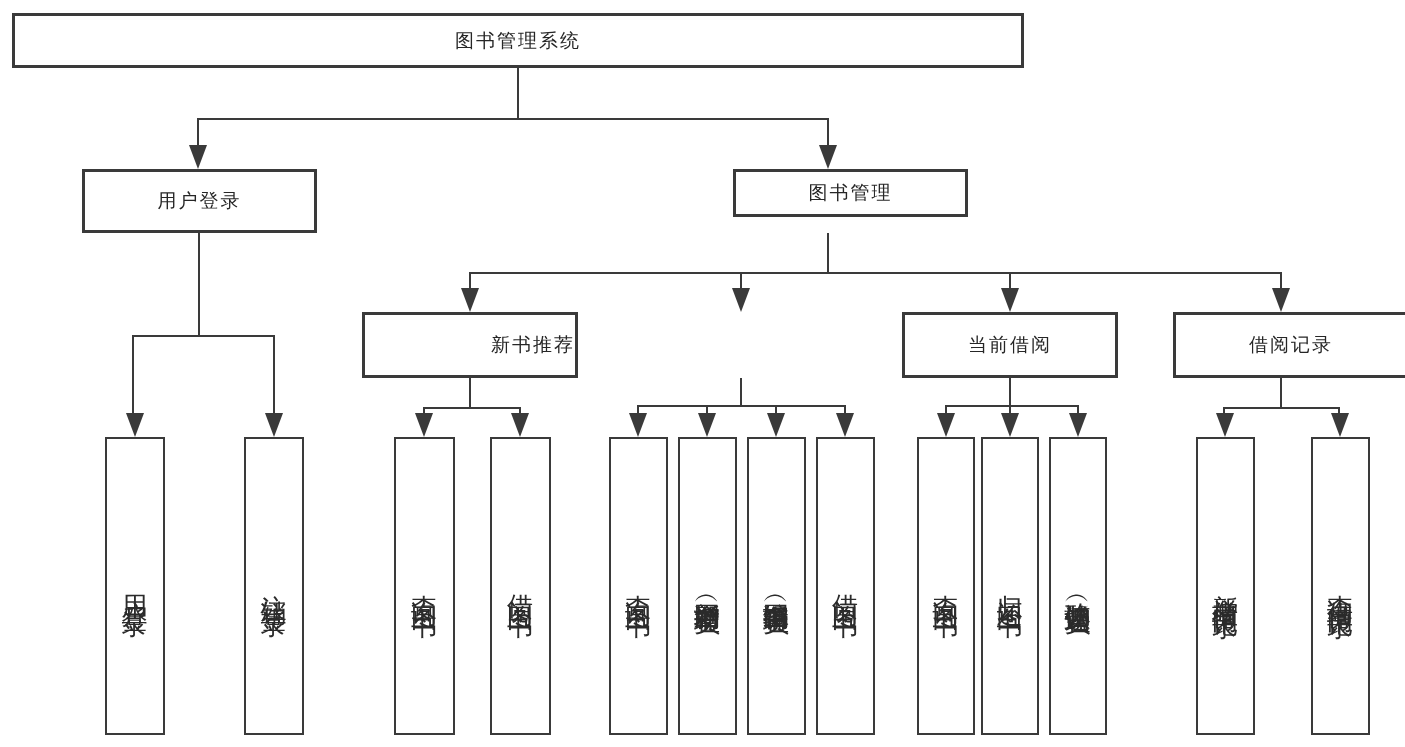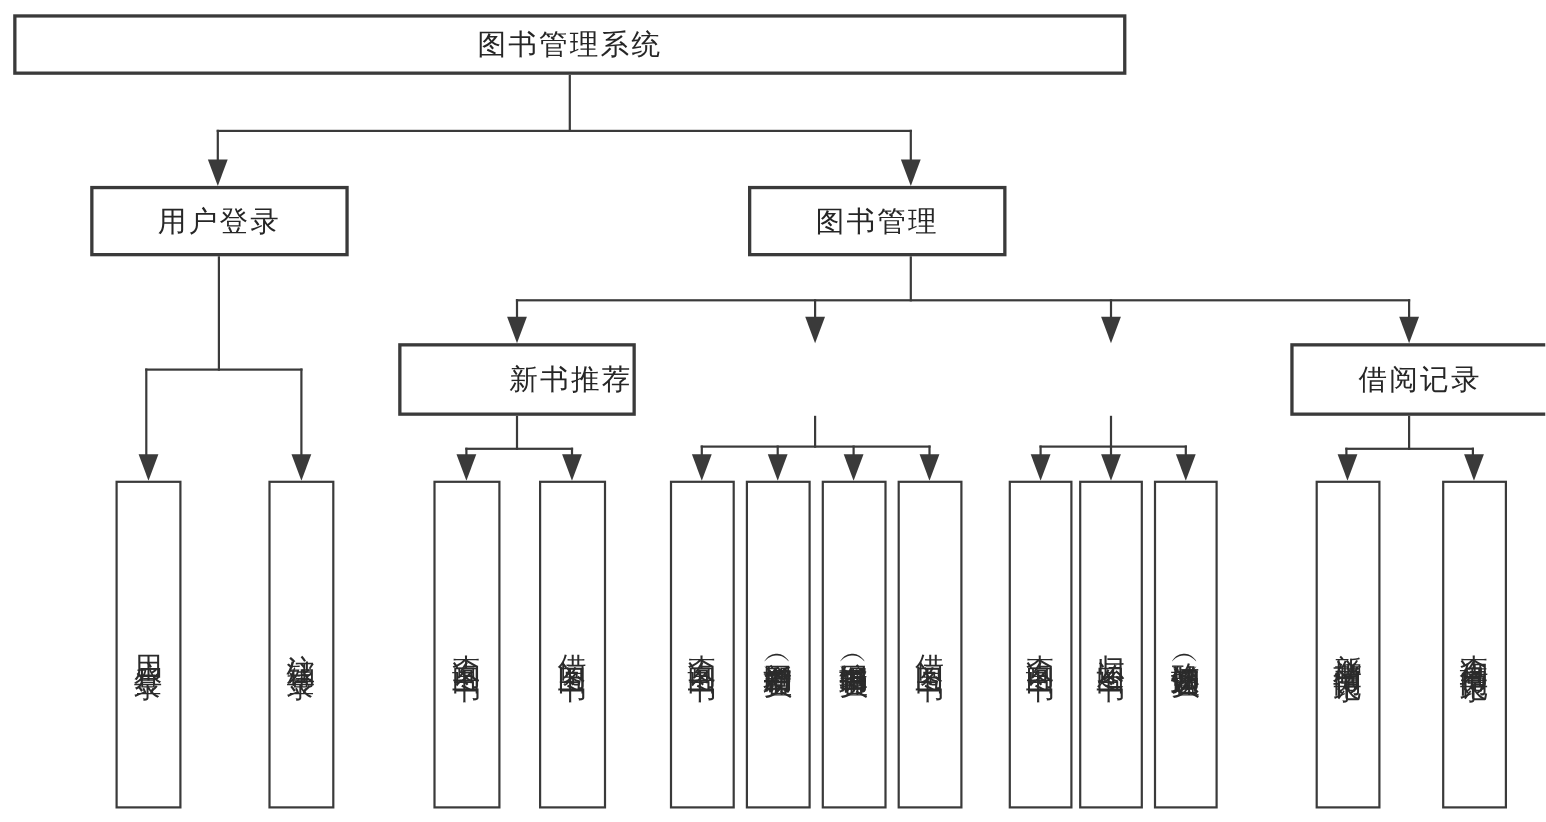--- a/index.html
+++ b/index.html
@@ -14,21 +14,21 @@
   }
   
   .hbox {
     position: absolute;
     box-sizing: border-box;
     border: 3px solid #3a3a3a;
     background: #ffffff;
     display: flex;
     align-items: center;
     justify-content: center;
-    font-size: 26px;
+    font-size: 19px;
     letter-spacing: 2px;
     color: #262626;
   }
   
   .vbox {
     position: absolute;
     box-sizing: border-box;
     border: 2px solid #3a3a3a;
     background: #ffffff;
     top: 437px;
@@ -83,21 +83,21 @@
   <div class="line vline" style="left:517px; top:68px; height:52px;"></div>
   <div class="line hline" style="left:197px; top:118px; width:632px;"></div>
   <div class="line vline" style="left:197px; top:118px; height:36px;"></div>
   <div class="line vline" style="left:827px; top:118px; height:36px;"></div>
   <div class="arrow" style="left:189px; top:145px;"></div>
   <div class="arrow" style="left:819px; top:145px;"></div>
 
   <div class="hbox" style="left:82px; top:169px; width:235px; height:64px;">
     <span>用户登录</span>
   </div>
-  <div class="hbox" style="left:680px; top:169px; width:235px; height:64px;">
+  <div class="hbox" style="left:733px; top:169px; width:235px; height:48px;">
     <span>图书管理</span>
   </div>
 
   <div class="line vline" style="left:198px; top:233px; height:104px;"></div>
   <div class="line hline" style="left:132px; top:335px; width:143px;"></div>
   <div class="line vline" style="left:132px; top:335px; height:82px;"></div>
   <div class="line vline" style="left:273px; top:335px; height:82px;"></div>
   <div class="arrow" style="left:126px; top:413px;"></div>
   <div class="arrow" style="left:265px; top:413px;"></div>
 
@@ -108,20 +108,23 @@
   <div class="line vline" style="left:1009px; top:272px; height:22px;"></div>
   <div class="line vline" style="left:1280px; top:272px; height:22px;"></div>
   <div class="arrow" style="left:461px;  top:288px;"></div>
   <div class="arrow" style="left:732px;  top:288px;"></div>
   <div class="arrow" style="left:1001px; top:288px;"></div>
   <div class="arrow" style="left:1272px; top:288px;"></div>
 
   <div class="hbox" style="left:362px; top:312px; width:216px; height:66px;justify-content:flex-end;">
     <span>新书推荐</span>
   </div>
+  <div class="hbox" style="left:902px; top:312px; width:216px; height:66px;">
+    <span>当前借阅</span>
+  </div>
   <div class="hbox" style="left:1173px; top:312px; width:236px; height:66px;">
     <span>借阅记录</span>
   </div>
 
   <div class="line vline" style="left:469px; top:378px; height:31px;"></div>
   <div class="line hline" style="left:423px; top:407px; width:98px;"></div>
   <div class="line vline" style="left:423px; top:407px; height:10px;"></div>
   <div class="line vline" style="left:519px; top:407px; height:10px;"></div>
   <div class="arrow" style="left:415px; top:413px;"></div>
   <div class="arrow" style="left:511px; top:413px;"></div>

